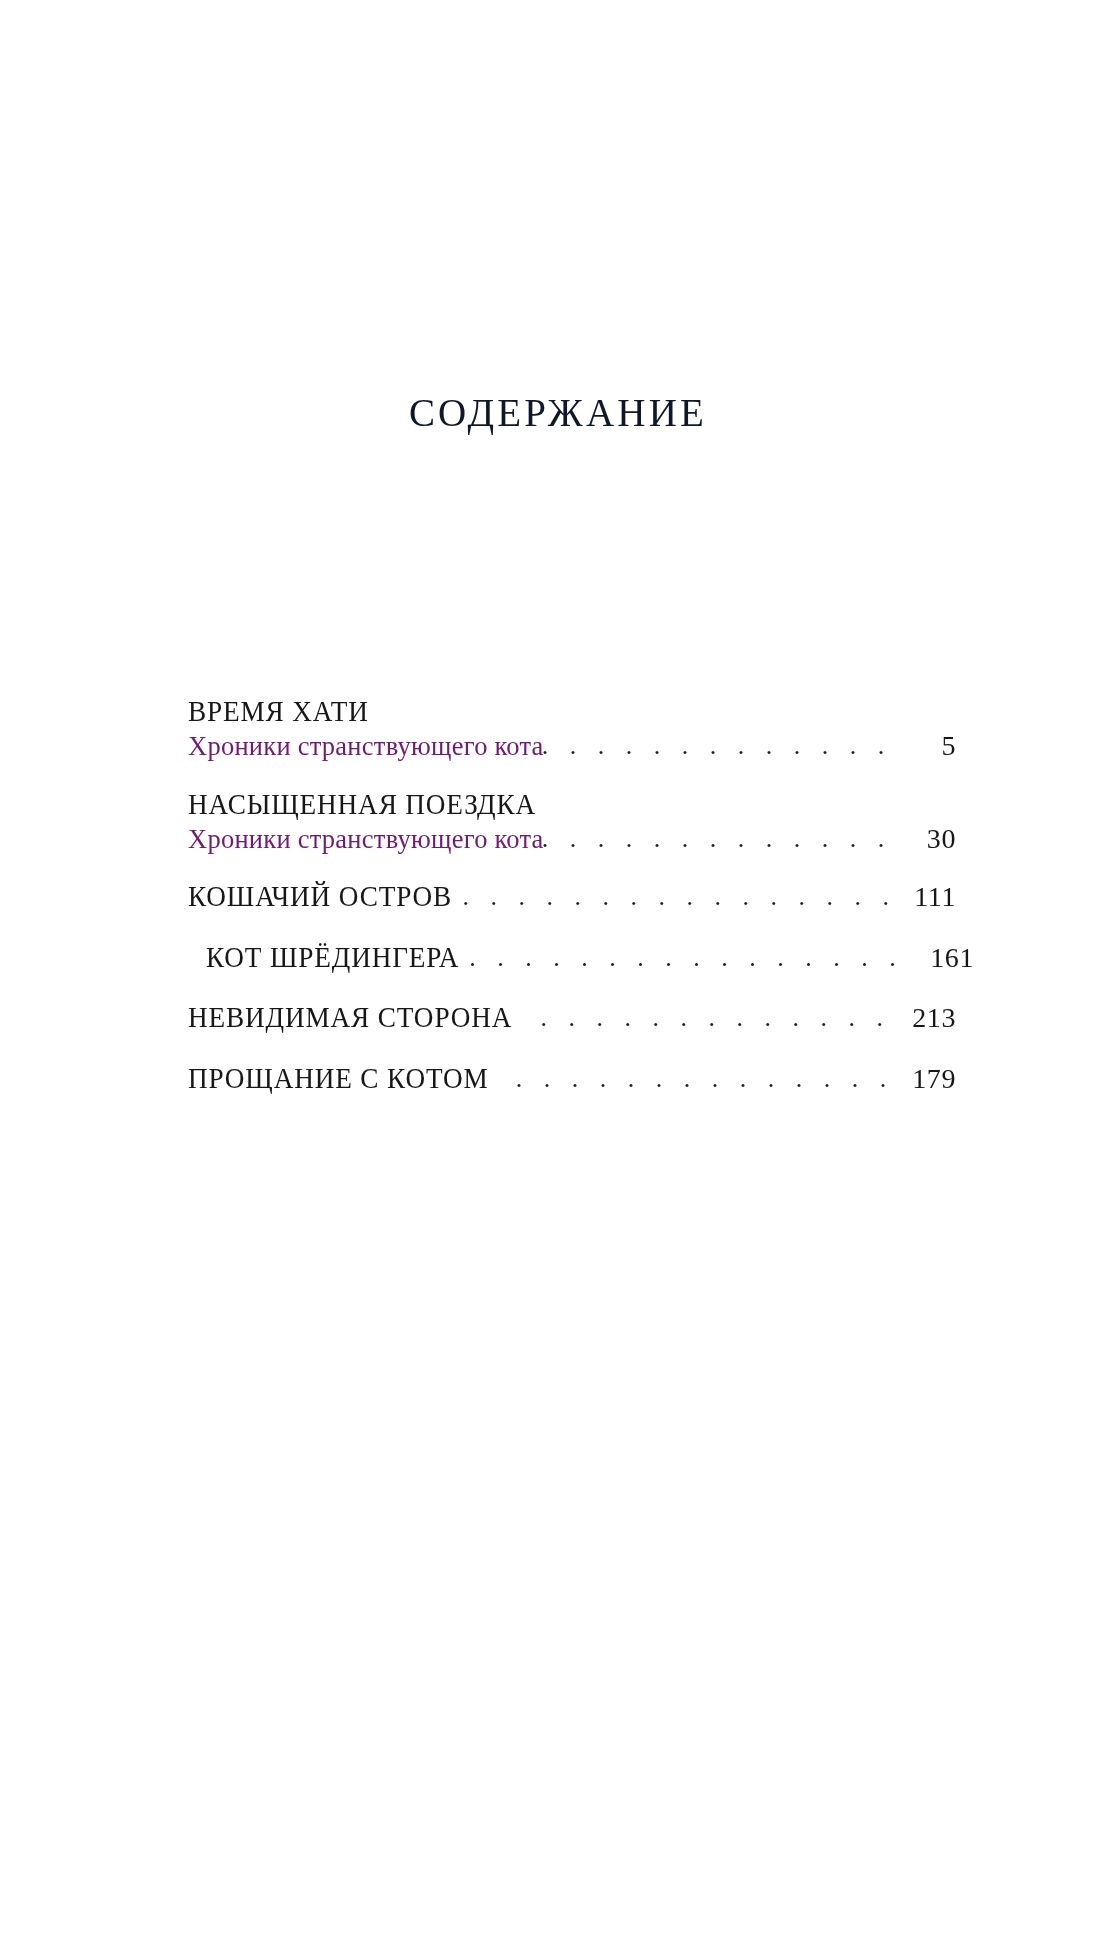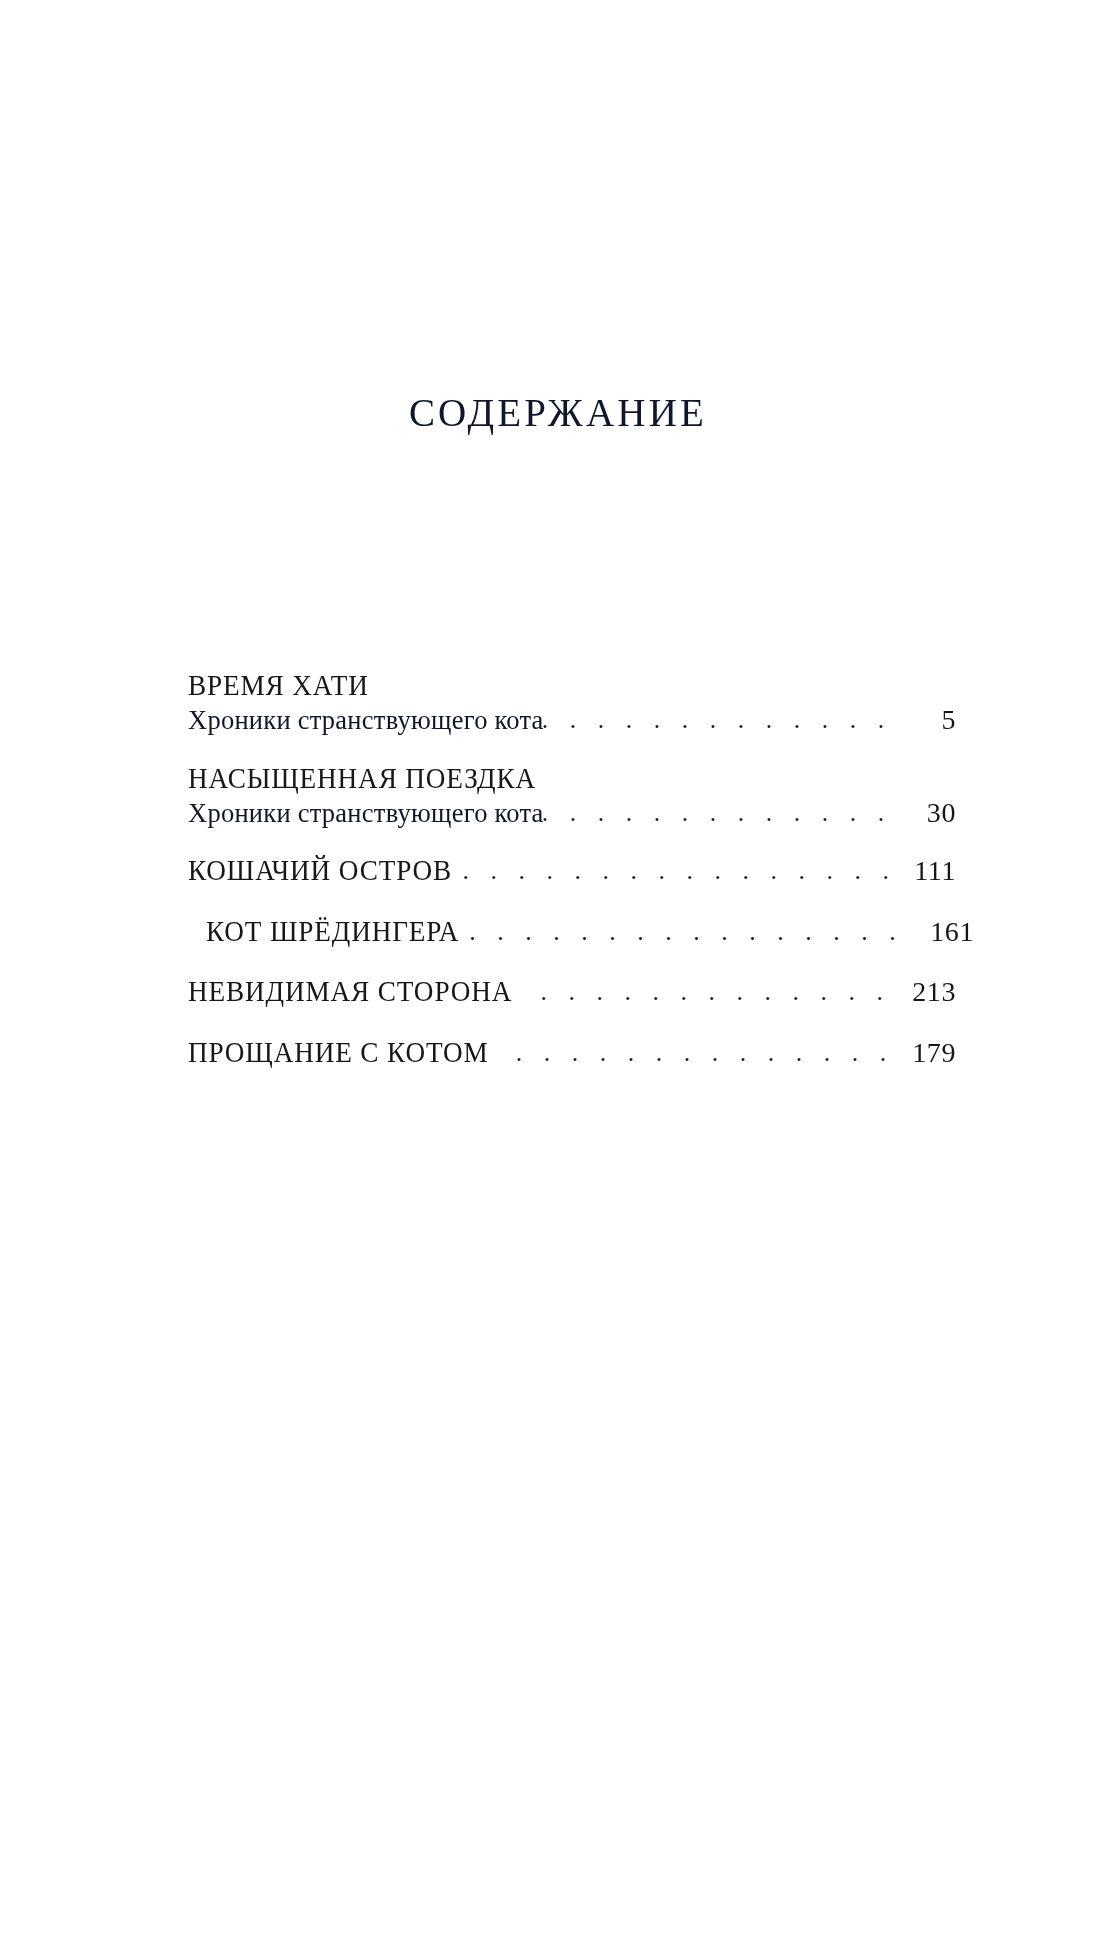--- a/index.html
+++ b/index.html
@@ -35,21 +35,21 @@
     line-height: 1.1;
     letter-spacing: 3.2px;
     font-weight: 400;
     color: #0f172a;
     white-space: nowrap;
   }
 
   
   .toc-list {
     position: absolute;
-    top: 667px;
+    top: 693px;
     left: 188px;
     width: 768px;
   }
 
   .toc-entry {
     width: 100%;
     margin-bottom: 24px;
   }
   .toc-entry:last-child { margin-bottom: 0; }
 
@@ -71,21 +71,21 @@
     transform: scaleX(0.955);
     transform-origin: left center;
   }
 
   
   .toc-subtitle {
     font-size: 26.5px;
     line-height: 1.28;
     letter-spacing: 0.25px;
     font-weight: 400;
-    color: #0f172a;
+    color: #701a75;
     white-space: nowrap;
   }
 
   
   .toc-entry.single .toc-title { line-height: 1.25; }
 
   .leader {
     flex: 1 1 auto;
     overflow: hidden;
     white-space: nowrap;

